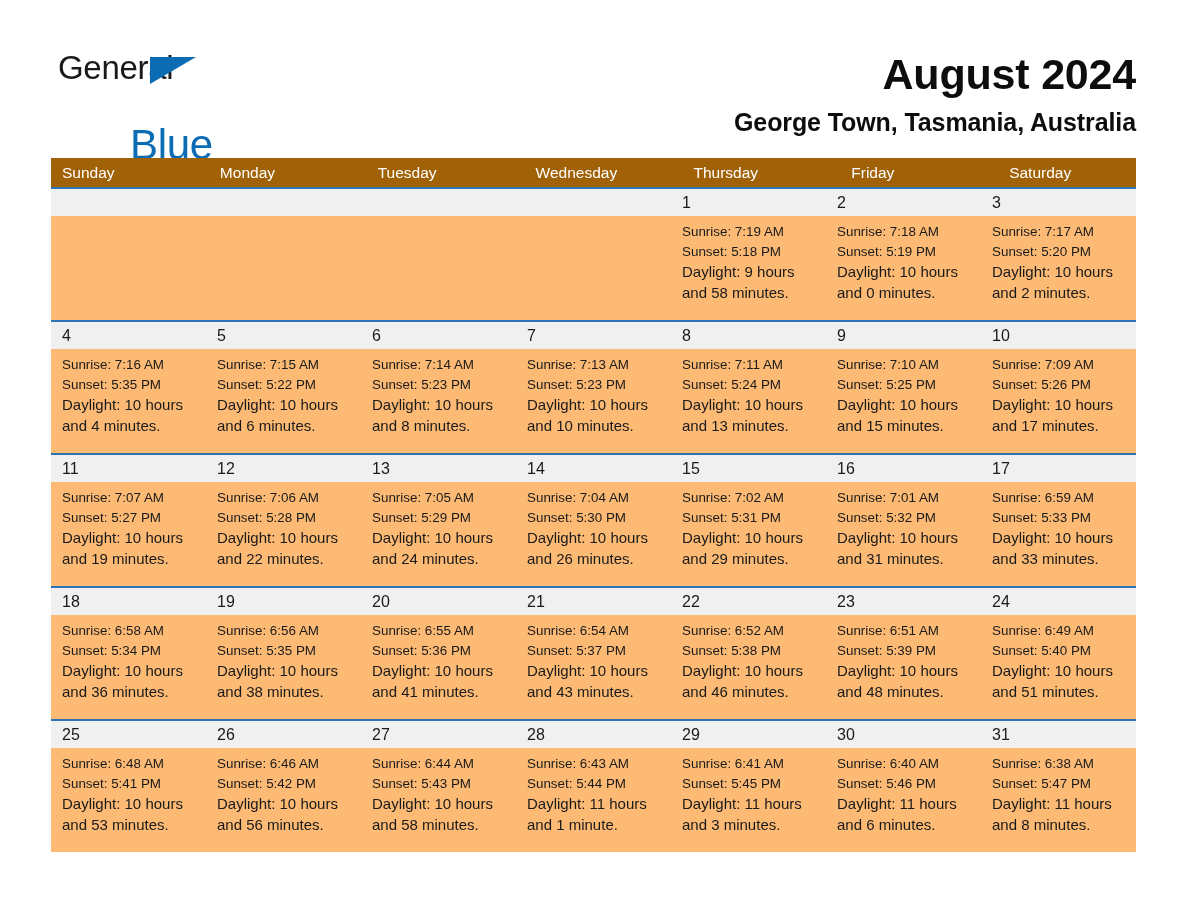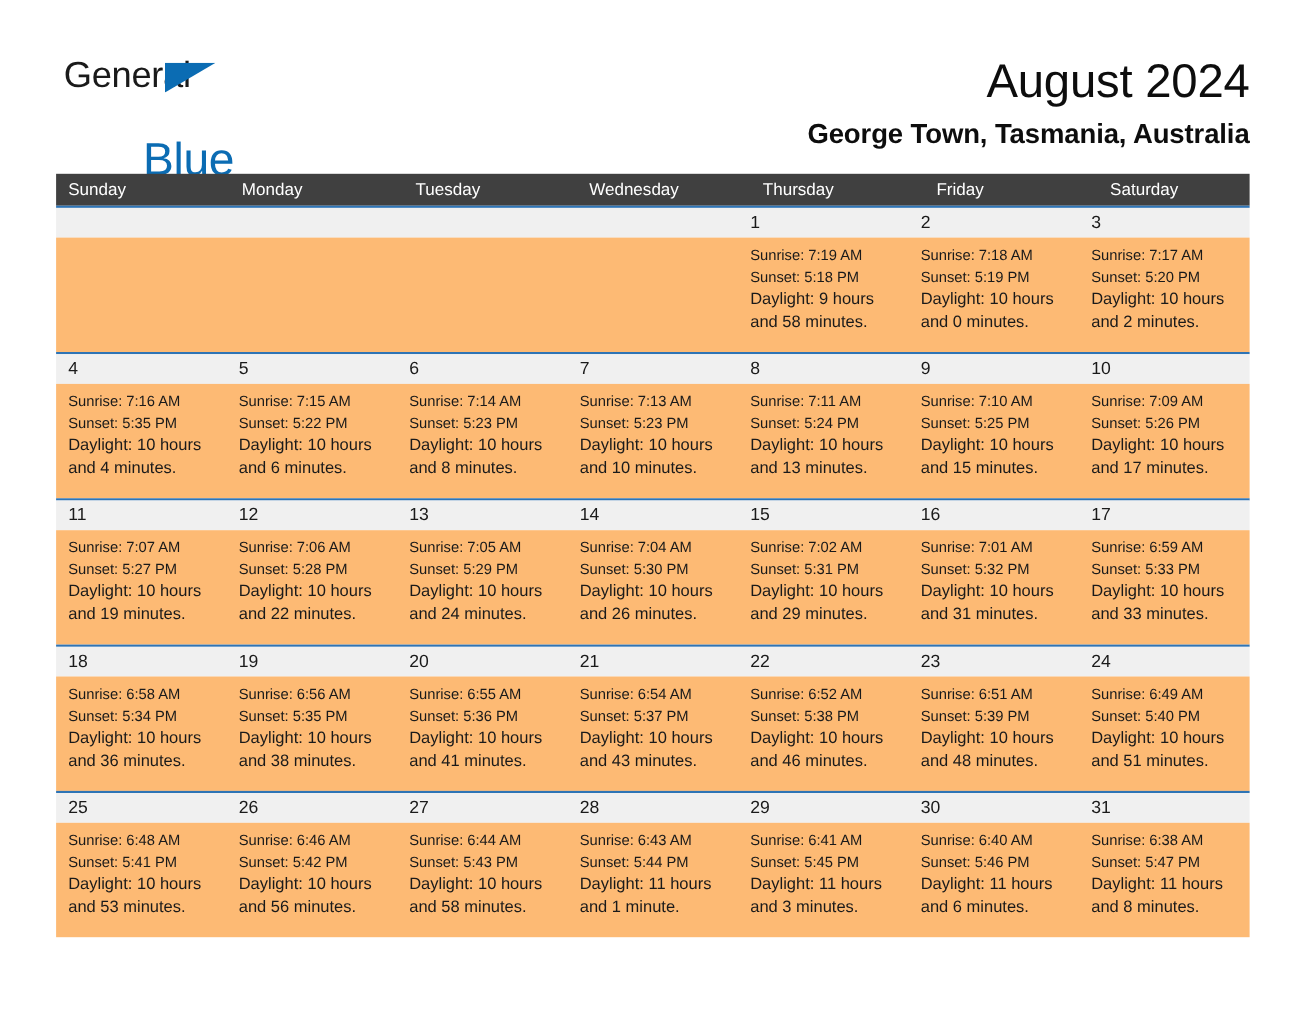--- a/index.html
+++ b/index.html
@@ -65,21 +65,21 @@
   .title-block {
     position: absolute;
     right: 52px;
     top: 48px;
     text-align: right;
   }
   .cal-title {
     font-size: 43px;
     line-height: 52px;
     color: #0d0d0d;
-    font-weight: 400;
+    font-weight: 700;
     letter-spacing: -0.2px;
   }
   .cal-subtitle {
     font-size: 25px;
     line-height: 32px;
     color: #0d0d0d;
     font-weight: 700;
     margin-top: 6px;
     letter-spacing: -0.1px;
   }
@@ -89,21 +89,21 @@
     position: absolute;
     left: 51px;
     top: 158px;
     width: 1085px;
   }
 
   .weekday-row {
     display: flex;
     width: 1085px;
     height: 29px;
-    background: #404040;
+    background: #a16207;
     gap: 20px;
   }
   .weekday-cell {
     width: 155px;
     height: 29px;
     color: #ffffff;
     font-size: 15.5px;
     line-height: 29px;
     padding-left: 11px;
     white-space: nowrap;

